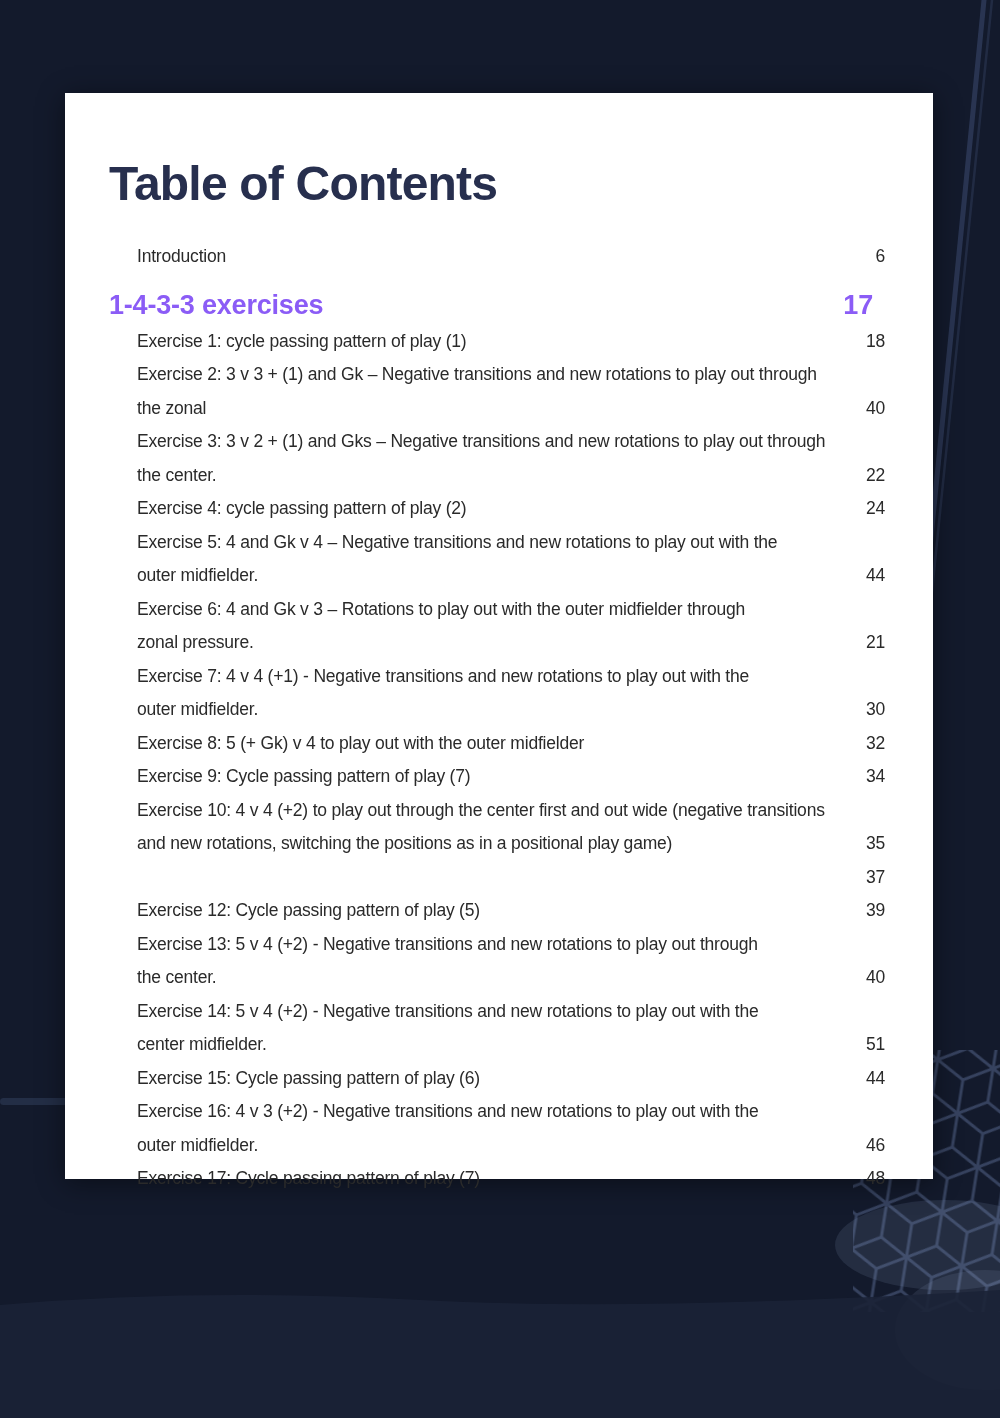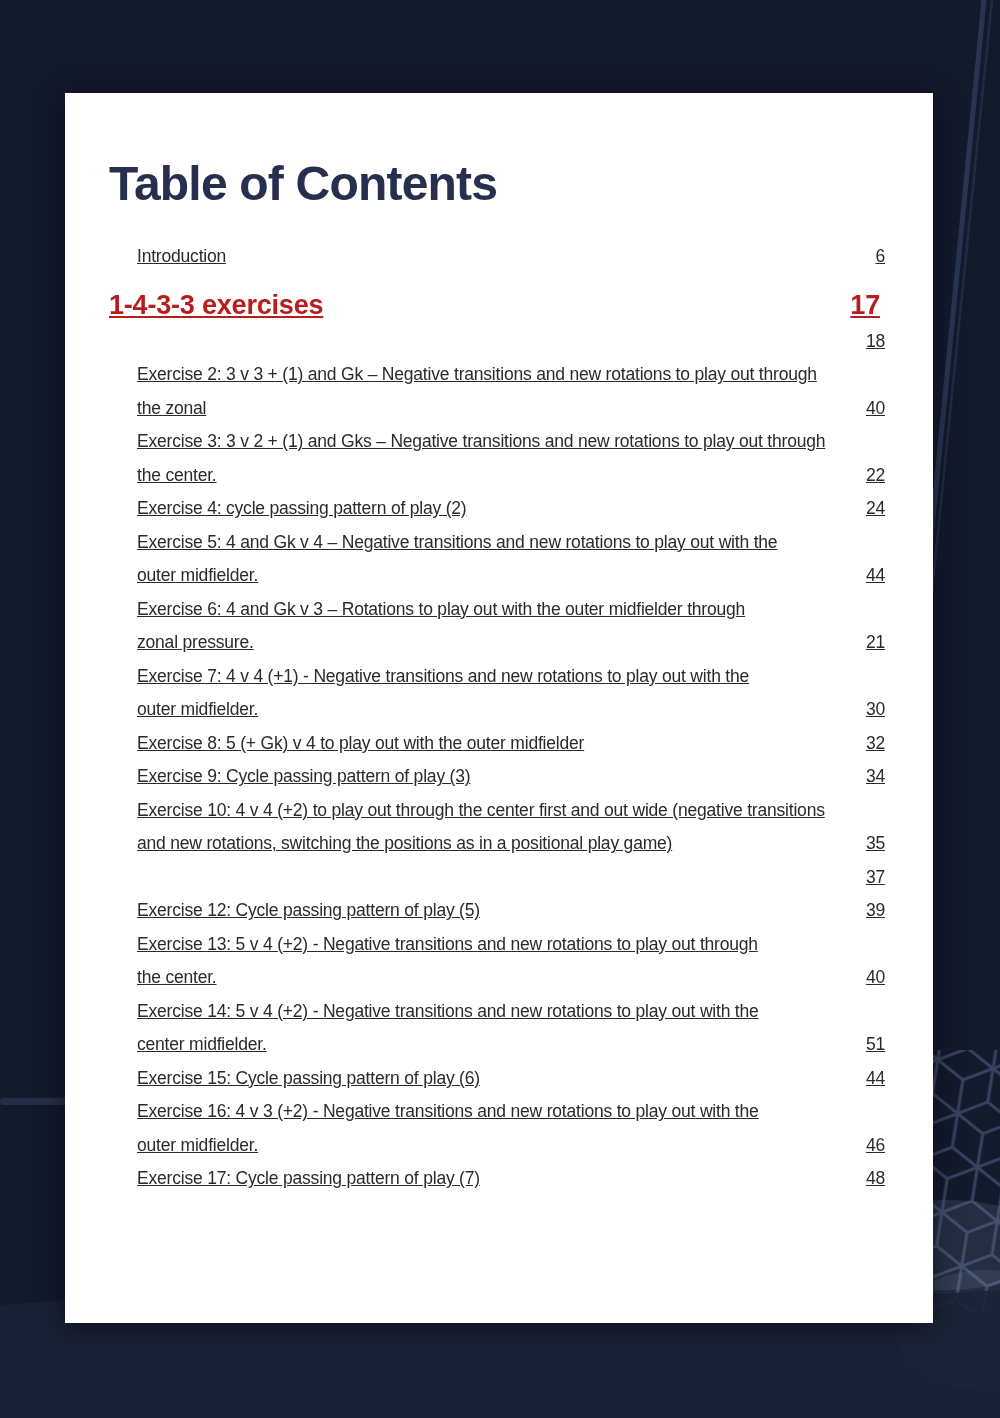--- a/index.html
+++ b/index.html
@@ -5,49 +5,49 @@
   html,body{margin:0;padding:0;}
   body{
     width:1000px;height:1418px;
     position:relative;overflow:hidden;
     background:#131a2c;
     font-family:"Liberation Sans",sans-serif;
   }
   .backdrop{position:absolute;inset:0;}
   .backdrop svg{display:block;}
   .sheet{
-    position:absolute;left:65px;top:93px;width:868px;height:1230px;
+    position:absolute;left:65px;top:93px;width:868px;height:1086px;
     background:#ffffff;box-sizing:border-box;
     padding:66px 48px 0 44px;
     box-shadow:0 4px 26px rgba(0,0,0,0.45);
   }
   .title{
     margin:0;font-size:48px;line-height:1.05;font-weight:bold;
     color:#272f4e;letter-spacing:-0.8px;
     font-family:"Liberation Sans",sans-serif;
   }
   .toc{margin-top:31px;}
-  .row{display:flex;align-items:center;text-decoration:underline;}
+  .row{display:flex;align-items:center;}
   .txt{white-space:pre;flex:0 0 auto;}
   .pg{flex:0 0 auto;}
   .leader{
     flex:1 1 auto;min-width:10px;
     margin:0 3px 11px 5px;
     background-image:radial-gradient(circle,#2e2d2b 1.05px,rgba(0,0,0,0) 1.3px);
     background-size:4.6px 4px;
     background-repeat:repeat-x;
     background-position:left bottom;
   }
   .body-line{
     font-size:17.5px;letter-spacing:-0.2px;line-height:33.5px;color:#2a2a2a;
   }
   .indent{margin-left:28px;}
   .section-row{
-    font-size:27px;font-weight:bold;color:#b91c1c;
-    line-height:36px;margin:13px 5px 2px 0;letter-spacing:-0.2px;
+    font-size:27px;font-weight:bold;color:#8b5cf6;
+    line-height:36px;margin:13px 12px 2px 0;letter-spacing:-0.2px;
   }
   .section-row .leader{
     background-image:radial-gradient(circle,#7ab648 1.5px,rgba(0,0,0,0) 1.75px);
     background-size:6.8px 5px;
     margin:0 14px 9px 9px;
   }
 </style>
 </head>
 <body>
 
@@ -81,20 +81,21 @@
     </div>
 
     <div class="row section-row">
       <span class="txt">1-4-3-3 exercises</span>
       <span class="leader"></span>
       <span class="pg">17</span>
     </div>
 
     <div id="entries">
         <div class="row body-line indent">
+          <span class="txt">Exercise 1: cycle passing pattern of play (1)</span>
           <span class="leader"></span>
           <span class="pg">18</span>
         </div>
         <div class="row body-line indent">
           <span class="txt">Exercise 2: 3 v 3 + (1) and Gk – Negative transitions and new rotations to play out through</span>
         </div>
         <div class="row body-line indent">
           <span class="txt">the zonal</span>
           <span class="leader"></span>
           <span class="pg">40</span>
@@ -135,21 +136,21 @@
           <span class="txt">outer midfielder.</span>
           <span class="leader"></span>
           <span class="pg">30</span>
         </div>
         <div class="row body-line indent">
           <span class="txt">Exercise 8: 5 (+ Gk) v 4 to play out with the outer midfielder</span>
           <span class="leader"></span>
           <span class="pg">32</span>
         </div>
         <div class="row body-line indent">
-          <span class="txt">Exercise 9: Cycle passing pattern of play (3)</span>
+          <span class="txt">Exercise 9: Cycle passing pattern of play (7)</span>
           <span class="leader"></span>
           <span class="pg">34</span>
         </div>
         <div class="row body-line indent">
           <span class="txt">Exercise 10: 4 v 4 (+2) to play out through the center first and out wide (negative transitions</span>
         </div>
         <div class="row body-line indent">
           <span class="txt">and new rotations, switching the positions as in a positional play game)</span>
           <span class="leader"></span>
           <span class="pg">35</span>

